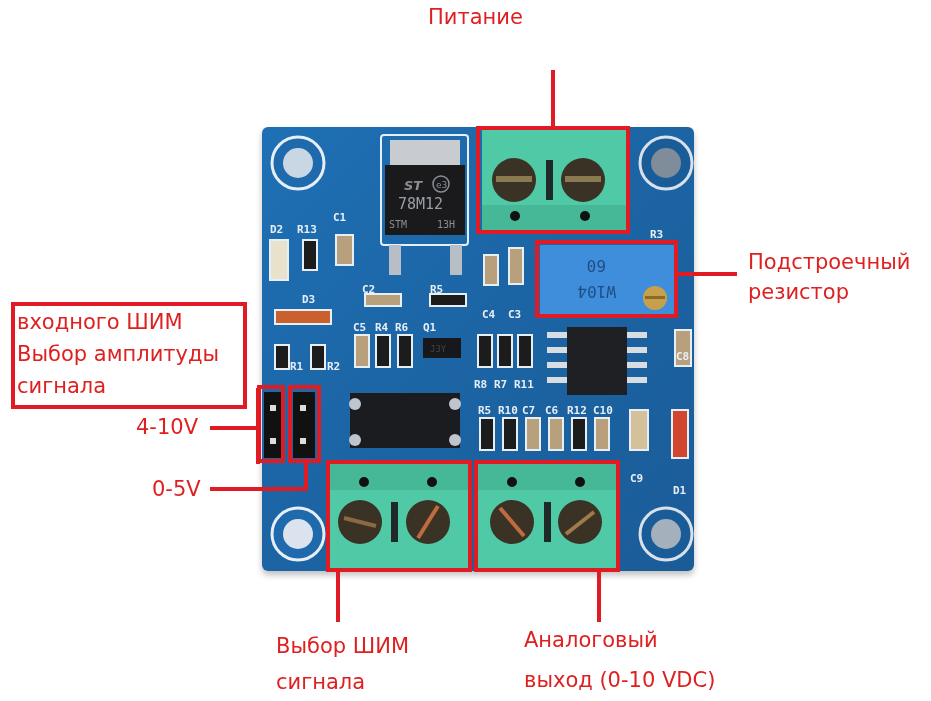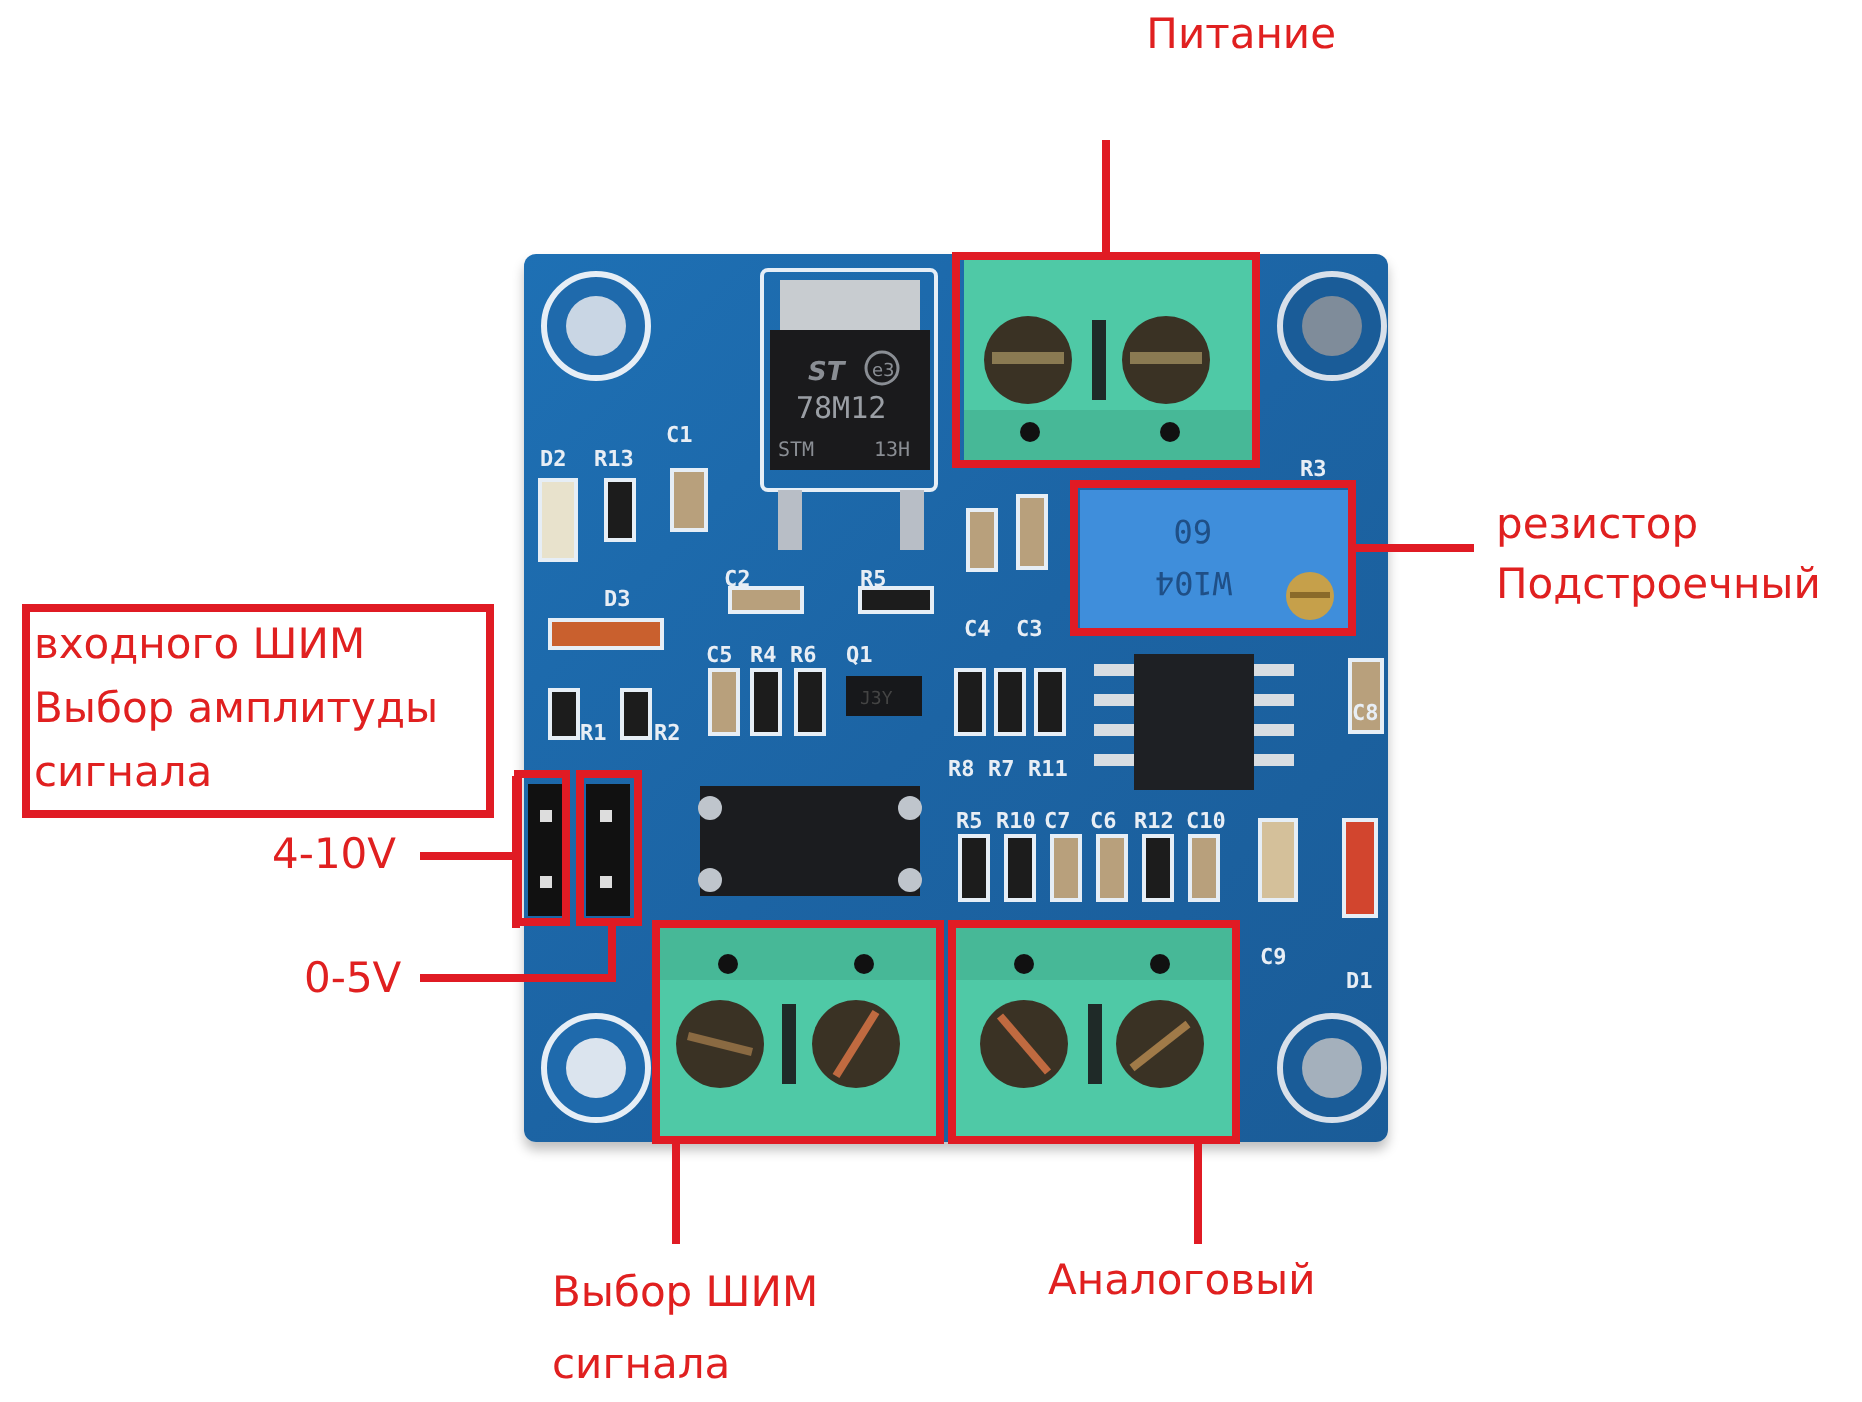--- a/index.html
+++ b/index.html
@@ -203,38 +203,39 @@
 
 <div class="red" style="left:551px; top:70px; width:4px; height:58px;"></div>
 <div class="red" style="left:677px; top:272px; width:60px; height:4px;"></div>
 <div class="red" style="left:210px; top:426px; width:48px; height:4px;"></div>
 <div class="red" style="left:210px; top:487px; width:98px; height:4px;"></div>
 <div class="red" style="left:304px; top:461px; width:4px; height:30px;"></div>
 <div class="red" style="left:256px; top:388px; width:4px; height:76px;"></div>
 <div class="red" style="left:336px; top:572px; width:4px; height:50px;"></div>
 <div class="red" style="left:597px; top:572px; width:4px; height:50px;"></div>
 
-<div class="label" style="left:428px; top:2px; text-align:right; width:240px;">
+<div class="label" style="left:428px; top:2px; text-align:left; width:240px;">
   <div>Питание</div>
 </div>
 
 <div class="label" style="left:748px; top:247px;">
+  <div>Подстроечный</div>
   <div>резистор</div>
-  <div>Подстроечный</div>
 </div>
 
 <div class="label" style="left:17px; top:306px; line-height:32px;">
   <div>входного ШИМ</div>
   <div>Выбор амплитуды</div>
   <div>сигнала</div>
 </div>
 
 <div class="label" style="left:136px; top:412px;">4-10V</div>
 <div class="label" style="left:152px; top:474px;">0-5V</div>
 
 <div class="label" style="left:276px; top:628px; line-height:36px;">
   <div>Выбор ШИМ</div>
   <div>сигнала</div>
 </div>
 
 <div class="label" style="left:524px; top:620px; line-height:40px;">
   <div>Аналоговый</div>
+  <div>выход (0-10 VDC)</div>
 </div>
 
 </body></html>

